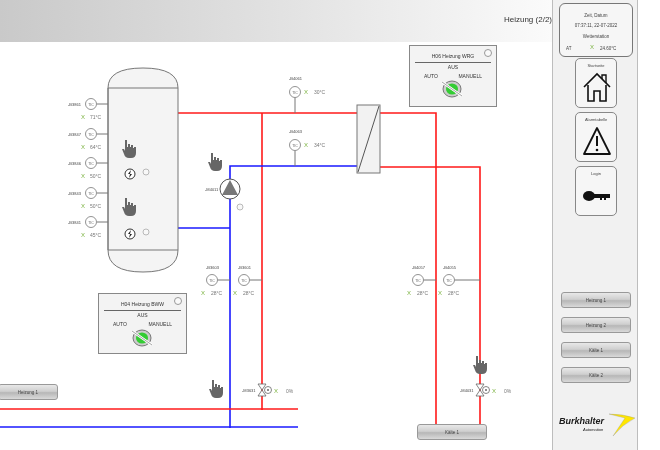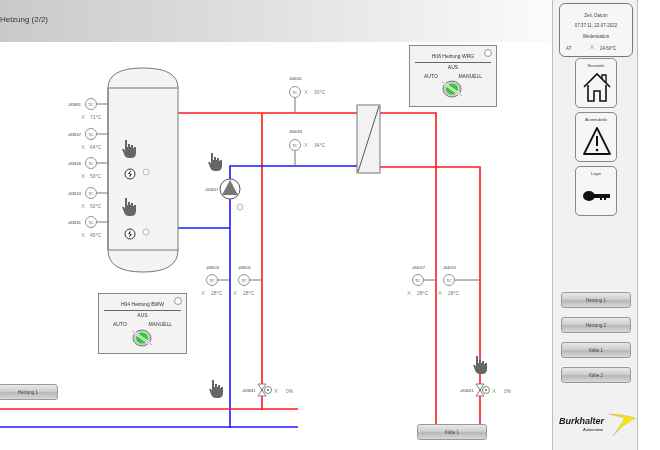--- a/index.html
+++ b/index.html
@@ -1,20 +1,20 @@
 <!DOCTYPE html>
 <html><head>
 <meta charset="utf-8">
 <style>
   * { box-sizing: border-box; margin: 0; padding: 0; }
   html, body { width: 660px; height: 450px; overflow: hidden; background: #fff; font-family: "Liberation Sans", sans-serif; }
   #root { position: relative; width: 660px; height: 450px; background: #fff; }
   .header { position: absolute; left: 0; top: 0; width: 552px; height: 42px;
     background: linear-gradient(to right, #c9c9c9 0%, #e4e4e4 55%, #fbfbfb 100%); }
-  .header .title { position: absolute; left: 0; right: 12px; top: 15px; text-align: left; font-size: 8px; color: #333; }
+  .header .title { position: absolute; left: 0; right: 0; top: 15px; text-align: right; font-size: 8px; color: #333; }
   svg.scheme { position: absolute; left: 0; top: 0; }
   .txt { font-family: "Liberation Sans", sans-serif; }
   .sidebar { position: absolute; left: 552px; top: 0; width: 86px; height: 450px; background: #f1f1f1; border-left: 1px solid #bdbdbd; border-right: 1px solid #bdbdbd; }
   .infobox { position: absolute; left: 6px; top: 3px; width: 74px; height: 54px; border: 1px solid #777; border-radius: 6px; background: #f6f6f6; font-size: 4.5px; color: #444; text-align: center; }
   .infobox .l1 { position: absolute; top: 9px; left: 0; right: 0; }
   .infobox .l2 { position: absolute; top: 19px; left: 0; right: 0; }
   .infobox .l3 { position: absolute; top: 30px; left: 0; right: 0; }
   .infobox .at { position: absolute; top: 42px; left: 6px; }
   .infobox .x { position: absolute; top: 40px; left: 30px; color: #7cb342; font-size: 6px; }
   .infobox .val { position: absolute; top: 42px; left: 40px; }

